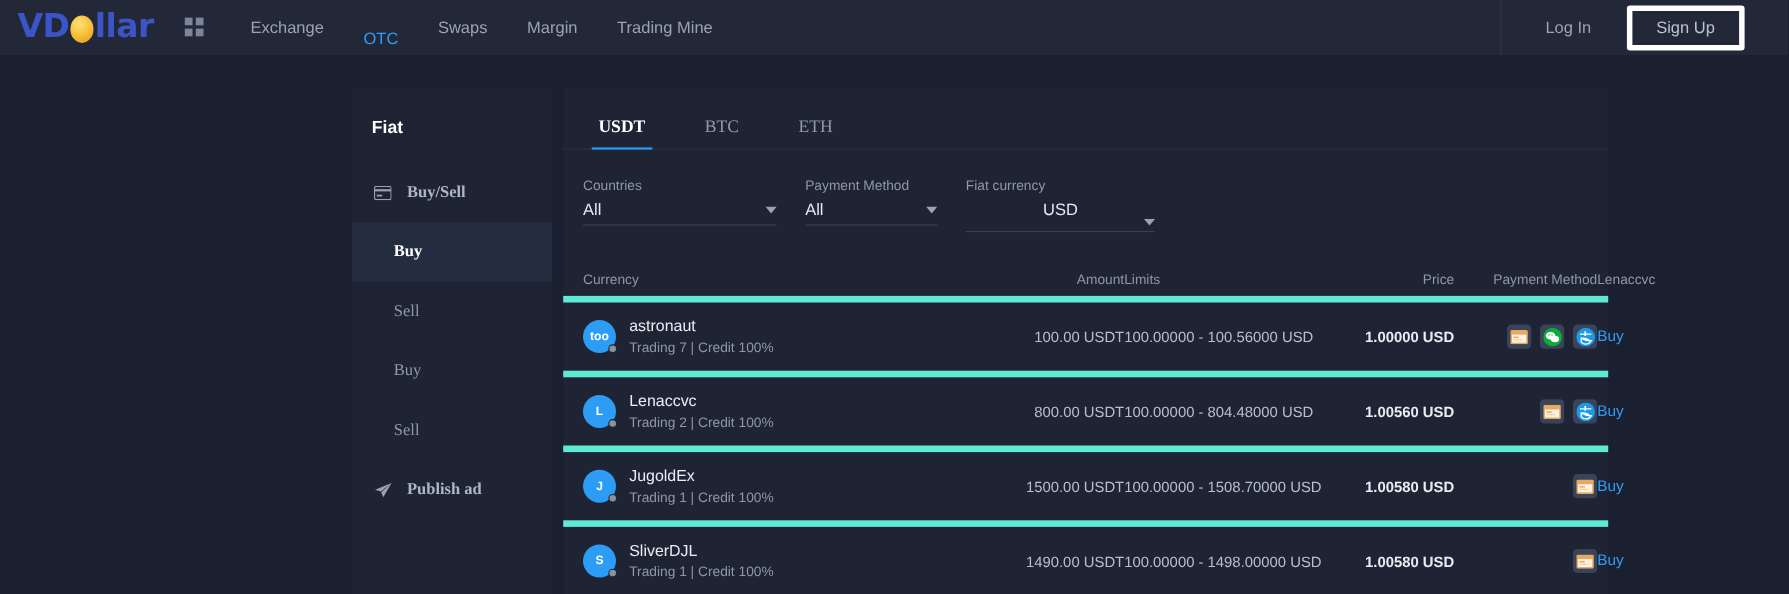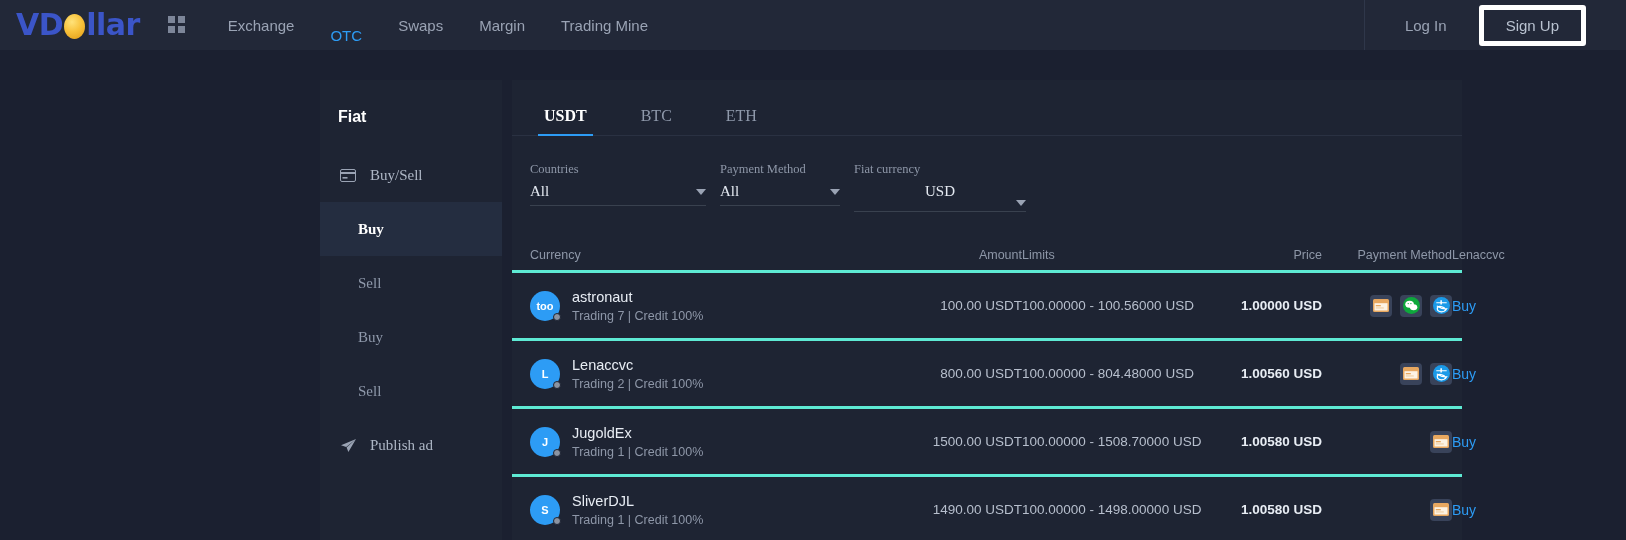--- a/index.html
+++ b/index.html
@@ -135,21 +135,21 @@
   .side-item {
     display: flex;
     align-items: center;
     height: 54px;
     padding-left: 18px;
     color: #8f99ab;
     font-size: 15px;
     font-family: "Liberation Serif", serif;
     cursor: pointer;
   }
-  .side-item.group { font-weight: normal; color: #aeb7c6; }
+  .side-item.group { font-weight: bold; color: #aeb7c6; }
   .side-item.sub { padding-left: 38px; }
   .side-item.active { background: #242d40; color: #ffffff; font-weight: bold; }
   .side-icon {
     width: 20px;
     margin-right: 12px;
     display: inline-flex;
     align-items: center;
     justify-content: center;
     color: #9aa3b4;
   }
@@ -185,22 +185,21 @@
     position: absolute;
     left: 8px; right: 8px; bottom: -1px;
     height: 2px;
     background: #2d9cf5;
   }
 
   
   .filters {
     display: flex;
     padding: 26px 0 0 18px;
-    gap: 14px;
-    font-family: Liberation Serif, serif;
+    gap: 26px;
   }
   .filter { }
   .filter-label {
     font-size: 12.5px;
     color: #8e97a8;
     margin-bottom: 6px;
   }
   .filter-control {
     display: flex;
     align-items: center;
@@ -230,21 +229,21 @@
     align-items: center;
     padding: 0 18px;
   }
   .thead {
     height: 30px;
     font-size: 12.5px;
     color: #8e97a8;
   }
   .trow {
     height: 68px;
-    border-top: 3px solid #5eead4;
+    border-top: 6px solid #5eead4;
   }
   .c-currency { flex: 0 0 302px; }
   .c-amount   { flex: 0 0 190px; text-align: right; }
   .c-limits   { flex: 0 0 190px; text-align: left; }
   .c-price    { flex: 0 0 110px; text-align: right; }
   .c-pay      { flex: 0 0 130px; text-align: right; }
   .c-op       { flex: 1 1 auto;  text-align: right; }
 
   .user { display: flex; align-items: center; }
   .avatar {

